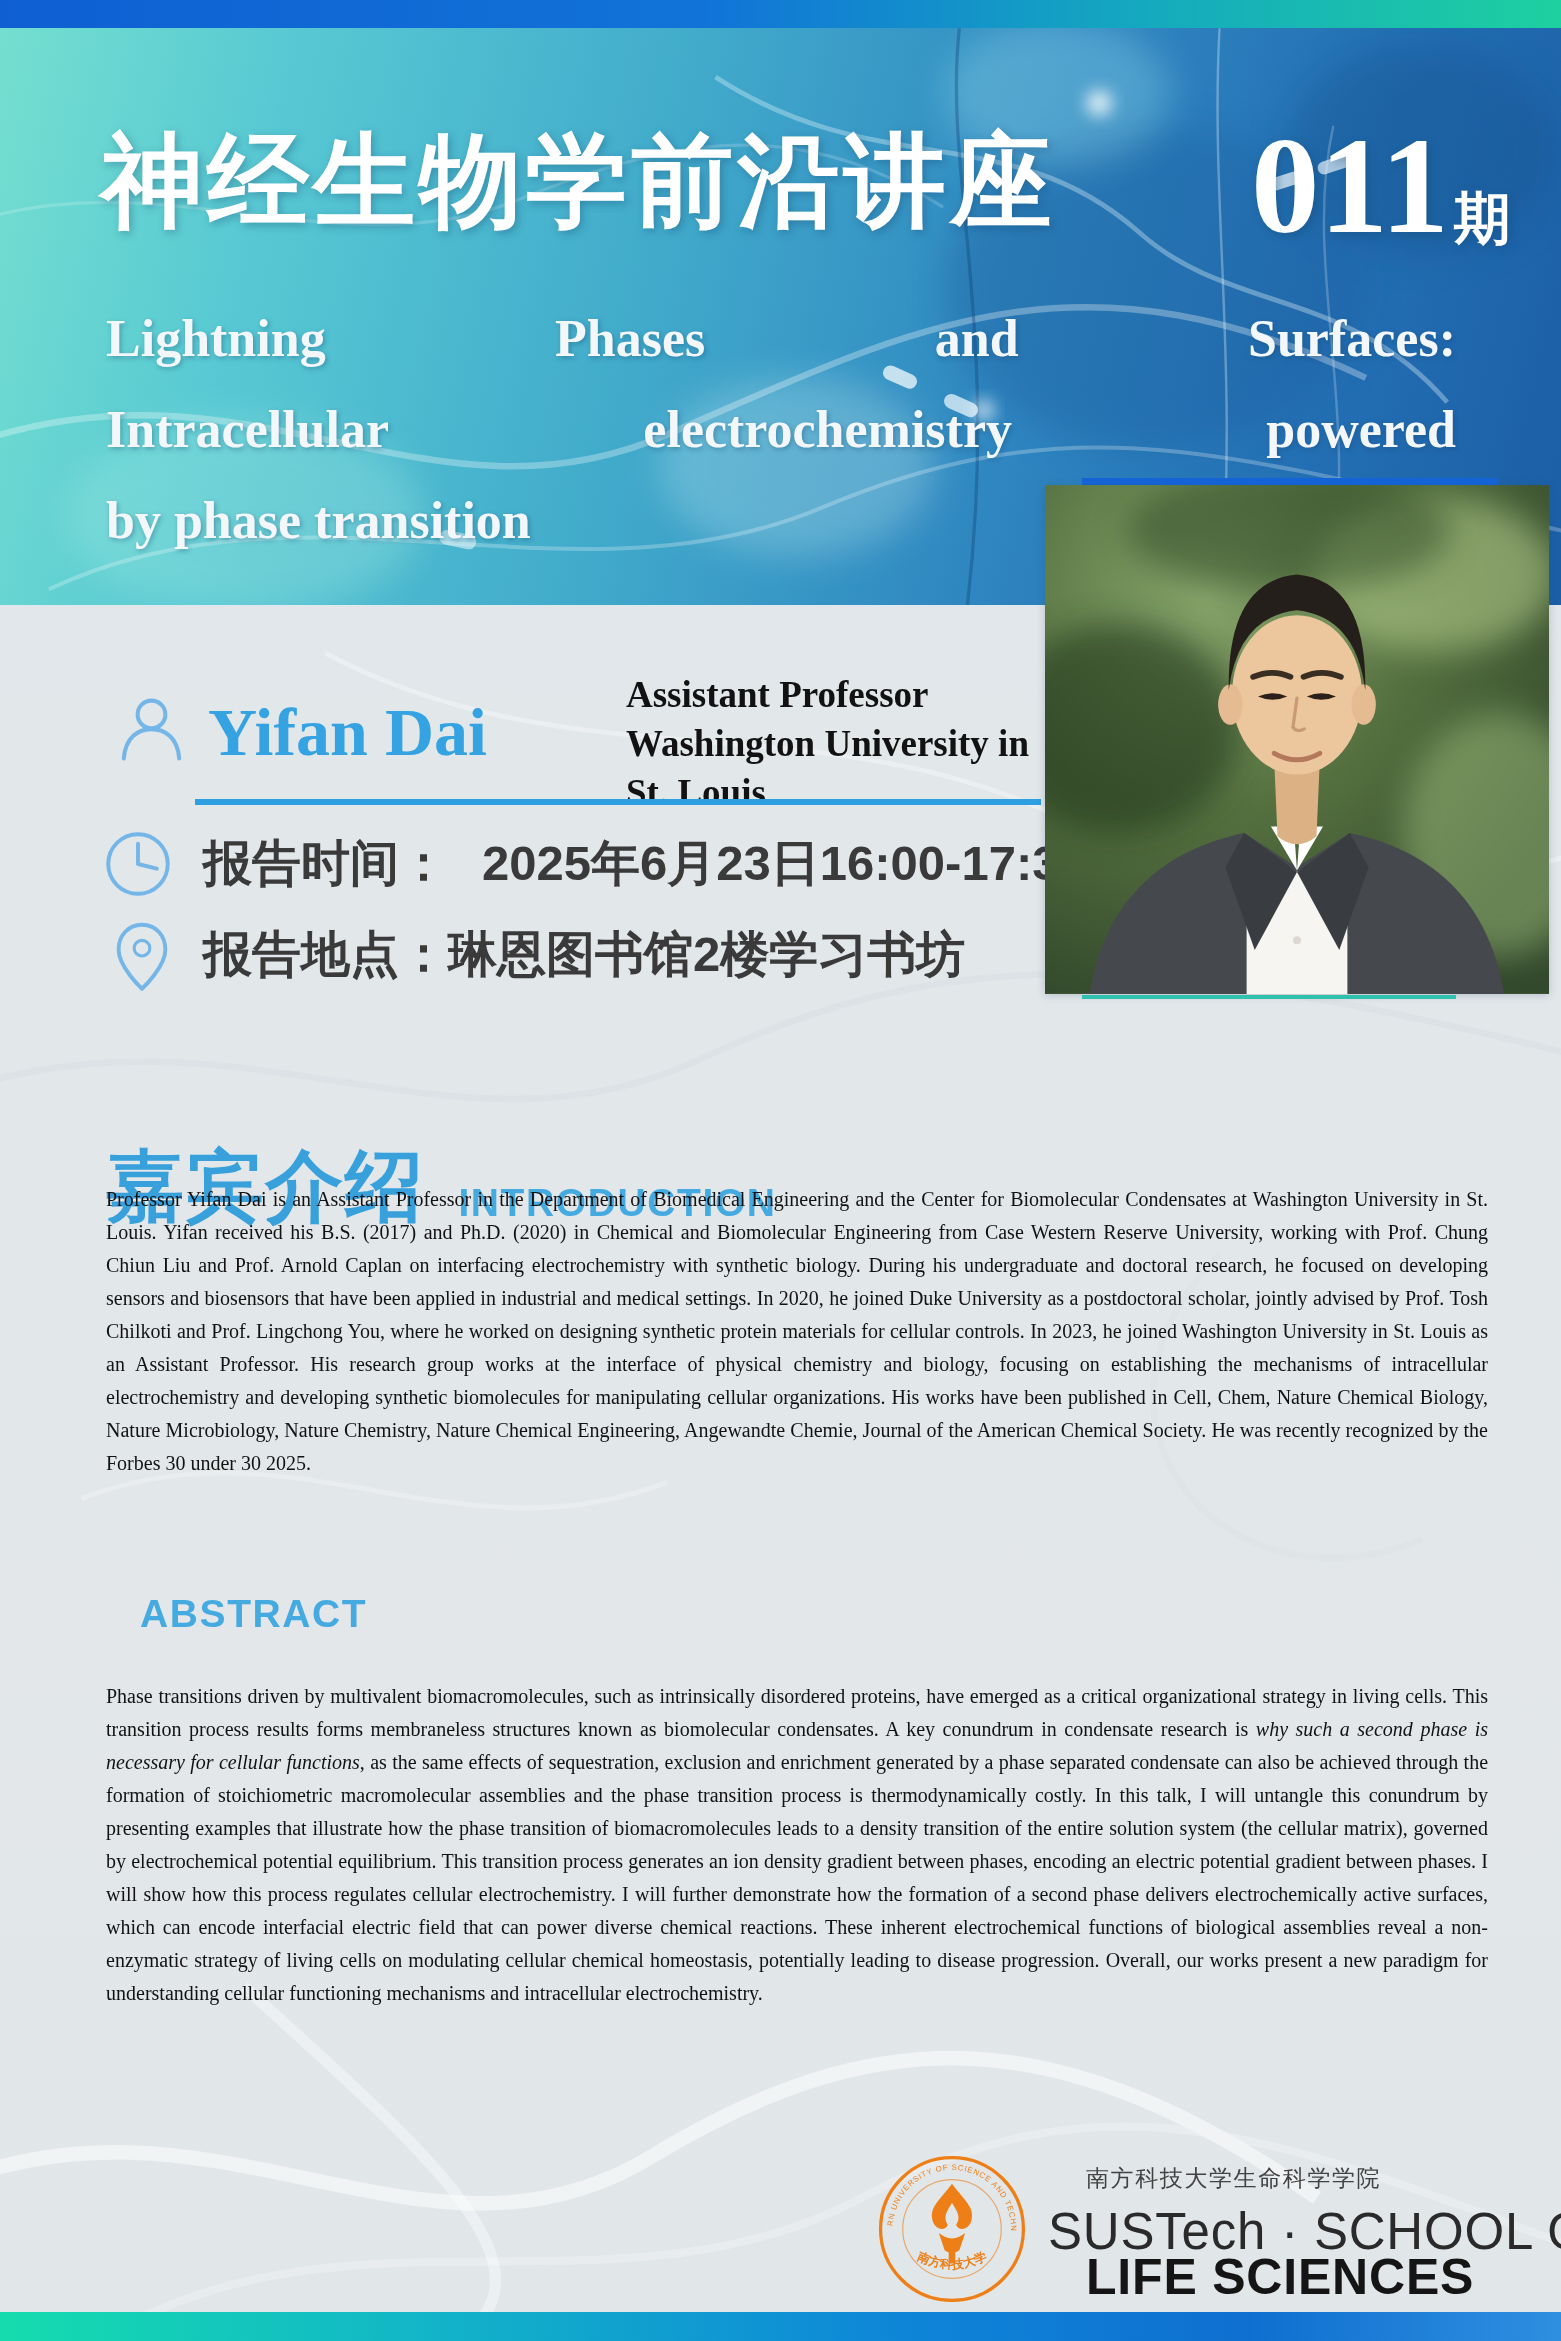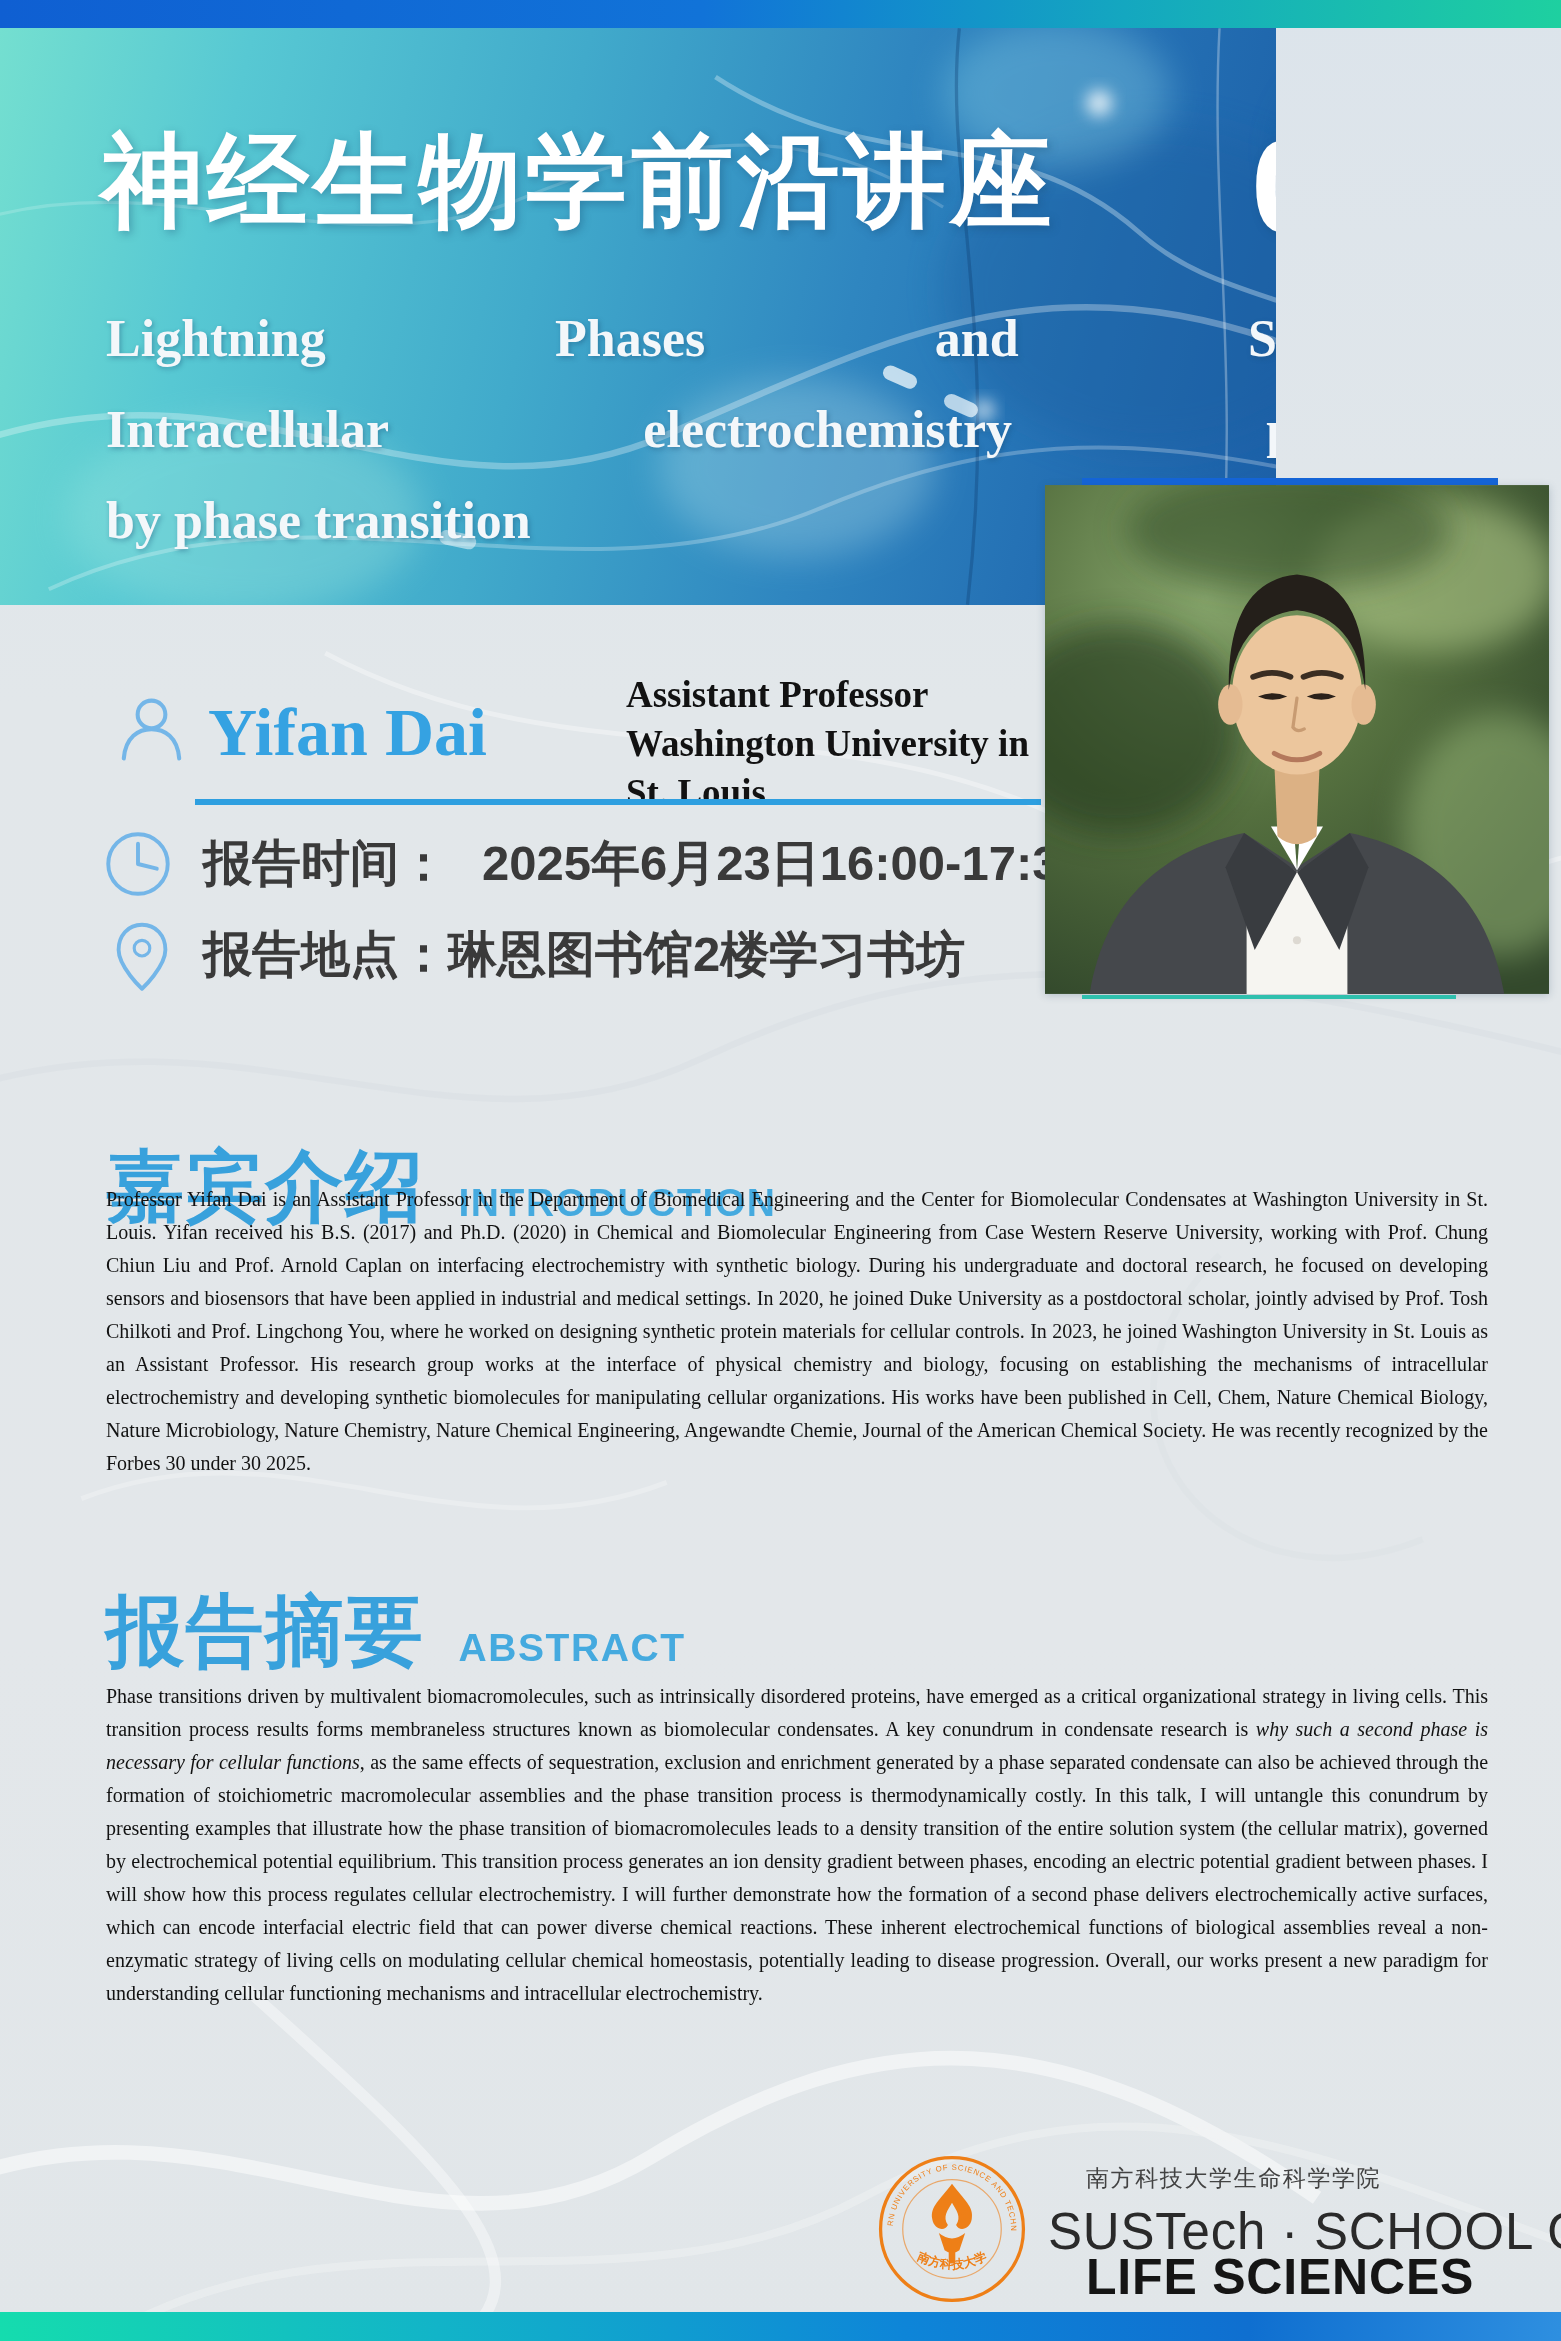--- a/index.html
+++ b/index.html
@@ -5,21 +5,21 @@
   html,body{margin:0;padding:0;}
   body{width:1561px;height:2342px;font-family:"Liberation Sans",sans-serif;}
   .poster{position:relative;width:1561px;height:2342px;overflow:hidden;
     background:linear-gradient(180deg,#dce4eb 0%,#e2e7ea 30%,#e3e7ea 70%,#e1e6e9 100%);}
   
   .top-bar{position:absolute;left:0;top:0;width:1561px;height:28px;
     background:linear-gradient(90deg,#0f5fd2 0%,#1173d8 45%,#14a7c0 72%,#1ed0a0 100%);}
   .bottom-bar{position:absolute;left:0;top:2312px;width:1561px;height:30px;
     background:linear-gradient(90deg,#15dcae 0%,#12b4c8 28%,#0e85d8 58%,#0f6fd0 80%,#2e8fe0 100%);}
   
-  .header{position:absolute;left:0;top:28px;width:1276px;height:577px;overflow:hidden;
+  .header{position:absolute;left:0;top:28px;width:1561px;height:577px;overflow:hidden;
     background:linear-gradient(103deg,#74dfd0 0%,#57c8d3 18%,#41aacb 42%,#2f86c0 65%,#2470b4 82%,#1b5ea6 100%);}
   .header svg.neurons{position:absolute;left:0;top:0;}
   .series-title{position:absolute;left:101px;top:86px;font-size:102px;font-weight:900;
     color:#ffffff;letter-spacing:4.1px;text-shadow:2.4px 3.3px 8.1px rgba(20,70,110,.35);white-space:nowrap;}
   .issue{position:absolute;left:1251px;top:94px;display:flex;align-items:flex-end;
     color:#ffffff;text-shadow:2.4px 3.3px 8.1px rgba(20,70,110,.35);}
   .issue .num{font-family:"Liberation Serif",serif;font-weight:700;font-size:137px;line-height:128px;}
   .issue .suffix{font-size:57px;font-weight:900;line-height:57px;margin-left:4.9px;margin-bottom:3.3px;}
   .talk-title{position:absolute;left:106px;top:281px;width:1350px;
     font-family:"Liberation Serif",serif;font-weight:700;font-size:52px;color:#f3f7fa;
@@ -205,21 +205,20 @@
   </div>
   <div class="photo-bottomline"></div>
 
   <div class="section-head" style="left:106px;top:1099px;margin-top:48px;">
     <span class="cn">嘉宾介绍</span>
     <span class="en">INTRODUCTION</span>
   </div>
   <p class="body-par" style="top:1183px;">Professor Yifan Dai is an Assistant Professor in the Department of Biomedical Engineering and the Center for Biomolecular Condensates at Washington University in St. Louis. Yifan received his B.S. (2017) and Ph.D. (2020) in Chemical and Biomolecular Engineering from Case Western Reserve University, working with Prof. Chung Chiun Liu and Prof. Arnold Caplan on interfacing electrochemistry with synthetic biology. During his undergraduate and doctoral research, he focused on developing sensors and biosensors that have been applied in industrial and medical settings. In 2020, he joined Duke University as a postdoctoral scholar, jointly advised by Prof. Tosh Chilkoti and Prof. Lingchong You, where he worked on designing synthetic protein materials for cellular controls. In 2023, he joined Washington University in St. Louis as an Assistant Professor. His research group works at the interface of physical chemistry and biology, focusing on establishing the mechanisms of intracellular electrochemistry and developing synthetic biomolecules for manipulating cellular organizations. His works have been published in Cell, Chem, Nature Chemical Biology, Nature Microbiology, Nature Chemistry, Nature Chemical Engineering, Angewandte Chemie, Journal of the American Chemical Society. He was recently recognized by the Forbes 30 under 30 2025.</p>
 
   <div class="section-head" style="left:106px;top:1592px;">
-    <span class="cn">报告摘要</span>
     <span class="en">ABSTRACT</span>
   </div>
   <p class="body-par" style="top:1680px;"><span>Phase transitions driven by multivalent biomacromolecules, such as intrinsically disordered proteins, have emerged as a critical organizational strategy in living cells. This transition process results forms membraneless structures known as biomolecular condensates. A key conundrum in condensate research is </span><em>why such a second phase is necessary for cellular functions</em><span>, as the same effects of sequestration, exclusion and enrichment generated by a phase separated condensate can also be achieved through the formation of stoichiometric macromolecular assemblies and the phase transition process is thermodynamically costly. In this talk, I will untangle this conundrum by presenting examples that illustrate how the phase transition of biomacromolecules leads to a density transition of the entire solution system (the cellular matrix), governed by electrochemical potential equilibrium. This transition process generates an ion density gradient between phases, encoding an electric potential gradient between phases. I will show how this process regulates cellular electrochemistry. I will further demonstrate how the formation of a second phase delivers electrochemically active surfaces, which can encode interfacial electric field that can power diverse chemical reactions. These inherent electrochemical functions of biological assemblies reveal a non-enzymatic strategy of living cells on modulating cellular chemical homeostasis, potentially leading to disease progression. Overall, our works present a new paradigm for understanding cellular functioning mechanisms and intracellular electrochemistry.</span></p>
 
   <svg class="logo" viewBox="0 0 190 190">
     <defs>
       <path id="ring-arc" d="M95,95 m-72,0 a72,72 0 1,1 144,0"></path>
       <path id="bottom-arc" d="M42,126 Q95,160 148,126"></path>
     </defs>
     <circle cx="95" cy="95" r="87" fill="none" stroke="#ee7f17" stroke-width="4"></circle>

